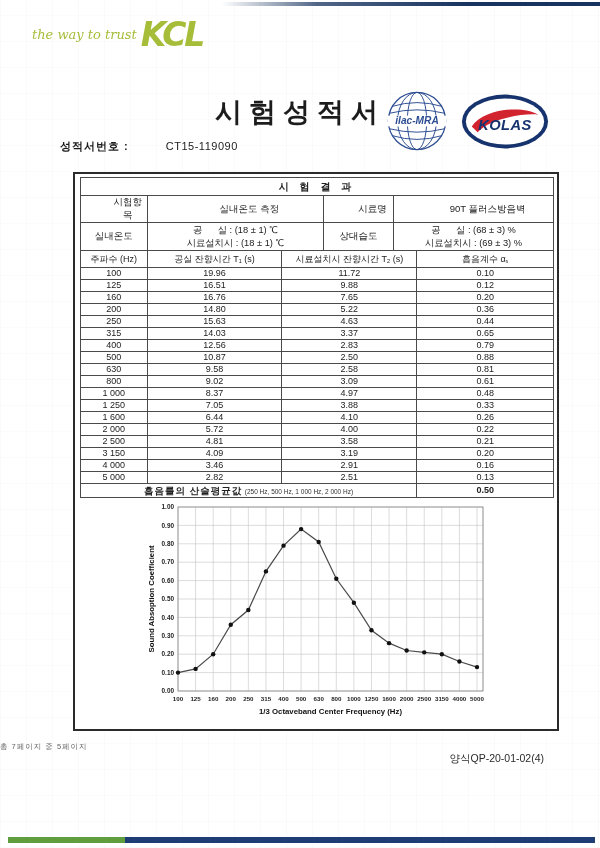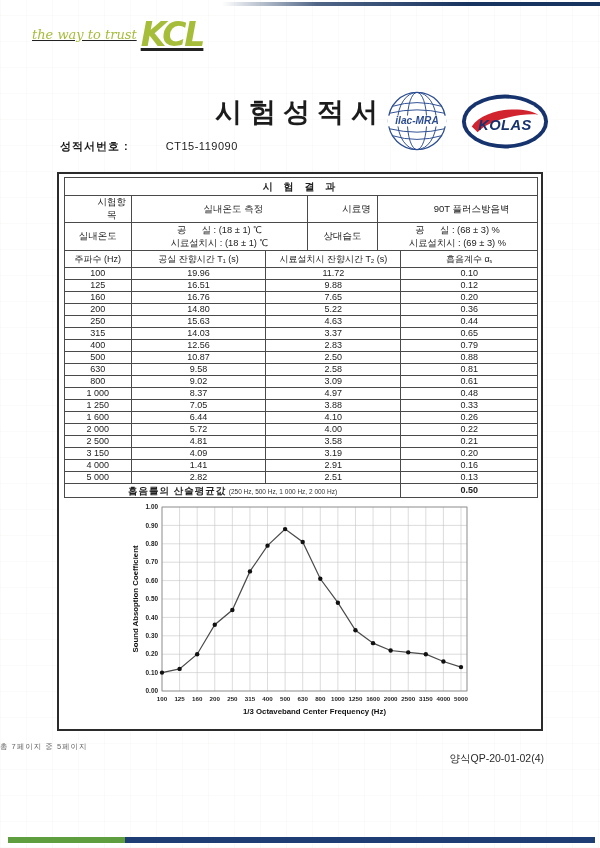--- a/index.html
+++ b/index.html
@@ -14,42 +14,42 @@
       repeating-linear-gradient(0deg, rgba(120,120,110,0.03) 0 1px, transparent 1px 26px),
       repeating-linear-gradient(90deg, rgba(120,120,110,0.03) 0 1px, transparent 1px 26px),
       #ffffff;
   }
   
   .top-rule {
     position:absolute; top:2px; left:222px; right:0; height:4px;
     background:linear-gradient(90deg, rgba(23,51,95,0) 0%, rgba(23,51,95,0.75) 25%, #17335f 65%);
   }
   
-  .brand { position:absolute; left:32px; top:18px; display:flex; align-items:flex-end;text-decoration:underline; }
+  .brand { position:absolute; left:32px; top:18px; display:flex; align-items:flex-end; }
   .brand .tagline {
     font-family:"DejaVu Serif", serif; font-style:italic;
     font-size:13px; color:#a6bd3a; padding-bottom:9px;
   }
   .brand .kcl {
     font-family:"DejaVu Sans", sans-serif; font-style:italic; font-weight:bold;
     font-size:33px; letter-spacing:-2px; color:#a6bd3a; line-height:1; margin-left:4px;
   }
   
   .doc-title {
     position:absolute; top:94px; left:0; width:600px; text-align:center;
     font-size:27px; font-weight:bold; letter-spacing:7px; color:#1c1c1c;
   }
   .report-no { position:absolute; left:60px; top:139px; font-size:11px; color:#1c1c1c; }
   .report-no .lbl { font-weight:bold; letter-spacing:1px; }
   .report-no .num { margin-left:22px; letter-spacing:0.5px;padding-left:12px; }
   
   .badges { position:absolute; right:50px; top:90px; display:flex; align-items:center; gap:12px; }
   
   .main-box {
-    position:absolute; left:57px; top:172px; width:486px; height:559px;
+    position:absolute; left:73px; top:172px; width:486px; height:559px;
     border:2px solid #2b2b2b; background:#fff; padding:3px 5px 0 5px;
   }
   table { border-collapse:collapse; width:474px; table-layout:fixed; }
   td, th { border:1px solid #4a4a4a; text-align:center; vertical-align:middle; font-weight:normal; }
   .info-table td { font-size:9.5px; }
   .row-section td { height:18px; font-size:10px; font-weight:bold; letter-spacing:4px; border-top:1px solid #4a4a4a; }
   .row-info td { height:17px;padding-left:28px; }
   .row-temp td { height:28px; }
   .two-line div { white-space:pre; line-height:1.3; font-size:9.3px; }
   .data-table { margin-top:-1px;border-radius:32px; }
@@ -248,21 +248,21 @@
             <td>0.21</td>
           </tr>
           <tr>
             <td>3 150</td>
             <td>4.09</td>
             <td>3.19</td>
             <td>0.20</td>
           </tr>
           <tr>
             <td>4 000</td>
-            <td>1.41</td>
+            <td>3.46</td>
             <td>2.91</td>
             <td>0.16</td>
           </tr>
           <tr>
             <td>5 000</td>
             <td>2.82</td>
             <td>2.51</td>
             <td>0.13</td>
           </tr>
         </tbody>

